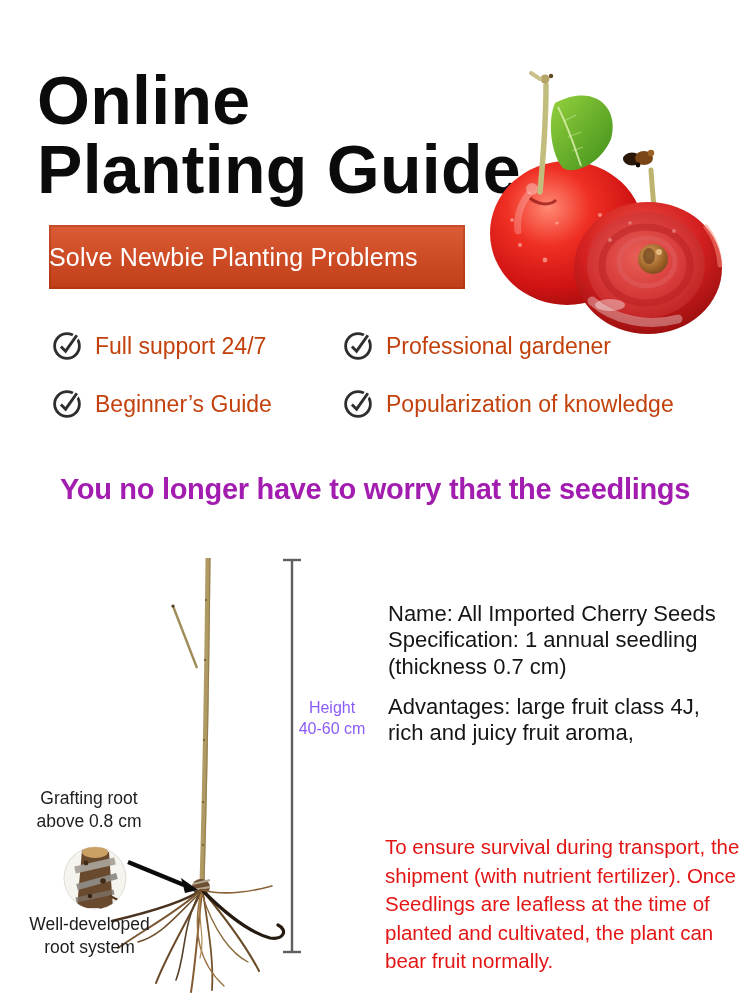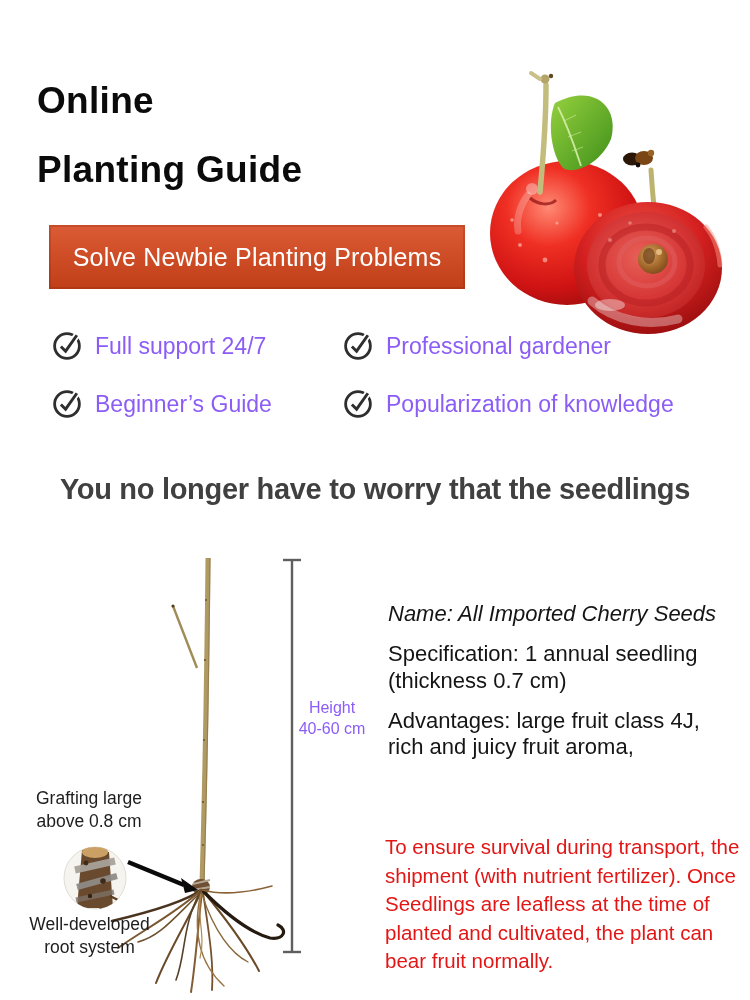--- a/index.html
+++ b/index.html
@@ -4,51 +4,51 @@
 <style>
   html,body{margin:0;padding:0;background:#ffffff;}
   .canvas{
     position:relative;width:750px;height:1000px;background:#ffffff;overflow:hidden;
     font-family:"Liberation Sans",sans-serif;color:var(--text-dark,#111);
   }
   .abs{position:absolute;}
 
   
   .page-title{
-    left:37px;top:66px;font-size:37px;font-weight:bold;line-height:69px;
+    left:37px;top:66px;font-size:68px;font-weight:bold;line-height:69px;
     color:#0b0b0b;letter-spacing:.3px;white-space:nowrap;
   }
 
   
   .banner{
     left:49px;top:225px;width:416px;height:64px;
     background:linear-gradient(180deg,rgba(255,255,255,.12),rgba(0,0,0,.10)),var(--banner-bg,#d6451a);
     box-shadow:inset 0 0 0 2px rgba(140,40,8,.28);
-    display:flex;align-items:center;justify-content:center;
+    display:flex;align-items:center;justify-content:flex-start;
   }
   .banner-label{color:#ffffff;font-size:25px;letter-spacing:.2px;white-space:nowrap;}
 
   
   .feat{position:absolute;display:flex;align-items:center;gap:13px;height:30px;}
-  .feat-label{font-size:23px;color:#8b5cf6;white-space:nowrap;}
+  .feat-label{font-size:23px;color:#c2410c;white-space:nowrap;}
   .feat svg{display:block;}
 
   
   .headline{
     left:0;top:470px;width:750px;text-align:center;font-weight:bold;
-    font-size:29px;line-height:38px;letter-spacing:-.3px;color:#404040;
+    font-size:29px;line-height:38px;letter-spacing:-.3px;color:#a21caf;
   }
 
   
   .fig-label{text-align:center;color:#1d1d1d;font-size:17.5px;line-height:22.5px;}
   .height-label{left:296px;top:697px;width:72px;text-align:center;font-size:16px;line-height:21px;color:#8b5cf6;}
 
   
   .details{left:388px;top:602px;width:352px;font-size:22px;color:#151515;}
-  .details .name{line-height:24px;margin-bottom:14px;font-style:italic;}
+  .details .name{line-height:24px;}
   .details .spec{line-height:27px;}
   .details .adv{margin-top:14px;line-height:26px;}
 
   .notice{left:385px;top:800px;width:362px;font-size:20.5px;line-height:28.5px;color:var(--notice-red,#e31515);margin-top:33px;}
 </style>
 </head>
 <body>
 
 <div class="canvas">
 
@@ -248,21 +248,21 @@
       <path d="M128,322 L184,345" stroke="#0a0a0a" stroke-width="4.4" fill="none"></path>
       <polygon points="198,350 181,338 185,353" fill="#0a0a0a"></polygon>
     </g>
   </svg>
 
   <div class="abs height-label">
     <div>Height</div>
     <div>40-60 cm</div>
   </div>
   <div class="abs fig-label" style="left:18px;top:787px;width:142px">
-    <div>Grafting large</div>
+    <div>Grafting root</div>
     <div>above 0.8 cm</div>
   </div>
   <div class="abs fig-label" style="left:12px;top:913px;width:155px">
     <div>Well-developed</div>
     <div>root system</div>
   </div>
 
   <div class="abs details">
     <div class="name">Name: All Imported Cherry Seeds</div>
     <div class="spec">

